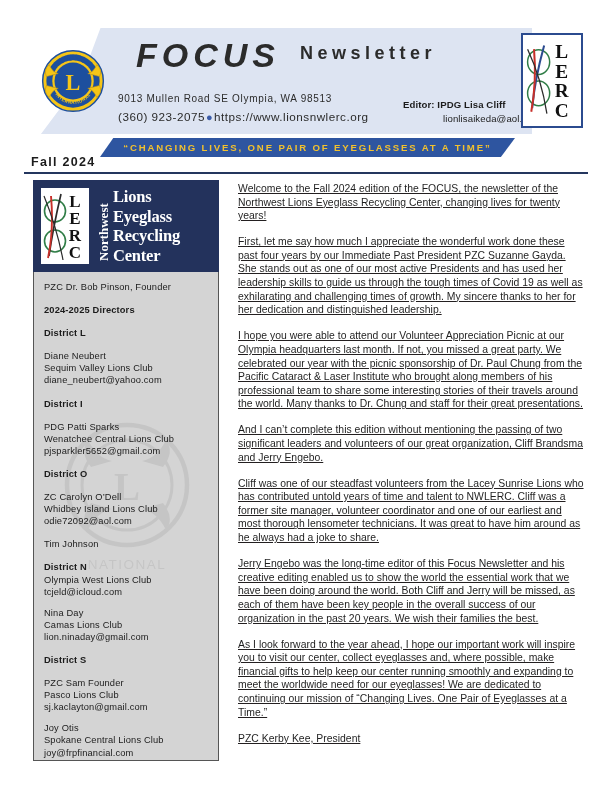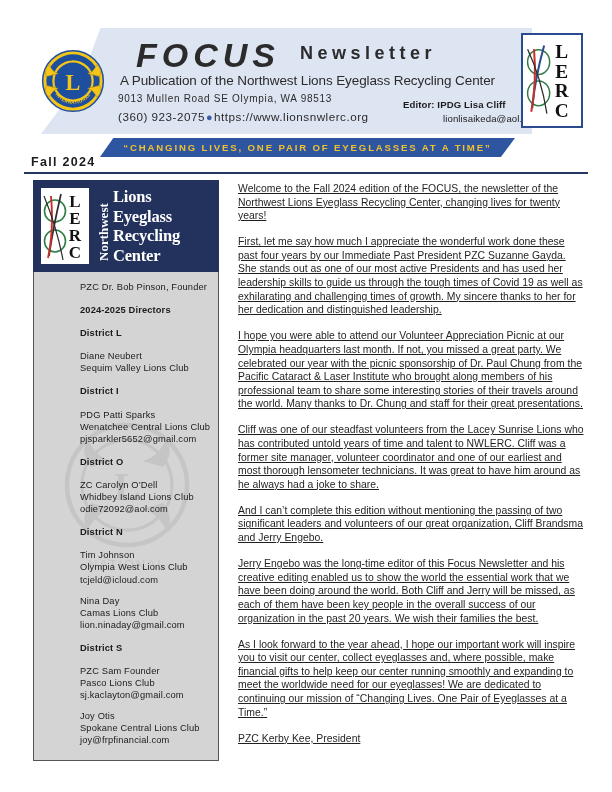--- a/index.html
+++ b/index.html
@@ -221,21 +221,20 @@
     position: absolute;
     left: 18px; top: 130px;
     width: 150px; height: 190px;
     opacity: 0.10;
     pointer-events: none;
   }
   .side-content {
     position: relative;
     padding: 9px 0 0 10px;
     z-index: 2;
-    margin-left: 36px;
   }
   .side-line {
     font-size: 9.3px;
     color: #1b1b1b;
     line-height: 12.1px;
     letter-spacing: 0.15px;
     white-space: nowrap;
   }
   .side-line.bold { font-weight: bold; }
   .side-line.gap-before { margin-top: 11px; }
@@ -282,21 +281,20 @@
       </text>
       <path id="arcBot" d="M 21 52 A 29 29 0 0 0 79 52" fill="none"></path>
       <text font-family="Liberation Sans, sans-serif" font-size="6" font-weight="bold" fill="#f5c518" letter-spacing="0.6">
         <textPath href="#arcBot" startOffset="50%" text-anchor="middle">INTERNATIONAL</textPath>
       </text>
     </svg>
   </div>
 
   <div class="focus-word">FOCUS</div>
   <div class="newsletter-word">Newsletter</div>
-  <div class="mast-subtitle">A Publication of the Northwest Lions Eyeglass Recycling Center</div>
   <div class="mast-addr">9013 Mullen Road SE Olympia, WA 98513</div>
 
   <div class="mast-phone">
     <span>(360) 923-2075</span><span class="dot-sep">●</span><span>https://www.lionsnwlerc.org</span>
   </div>
 
   <div class="editor-line">Editor: IPDG Lisa Cliff</div>
   <div class="editor-mail">lionlisaikeda@aol.com</div>
 
   <div class="lerc-box">
@@ -366,33 +364,34 @@
       </svg>
     </div>
 
     <div class="side-content">
       <div class="side-line">PZC Dr. Bob Pinson, Founder</div>
       <div class="side-line bold gap-before">2024-2025 Directors</div>
 
       <div class="side-line bold gap-before">District L</div>
       <div class="side-line gap-before">Diane Neubert</div>
       <div class="side-line">Sequim Valley Lions Club</div>
+      <div class="side-line">diane_neubert@yahoo.com</div>
 
       <div class="side-line bold gap-before">District I</div>
       <div class="side-line gap-before">PDG Patti Sparks</div>
       <div class="side-line">Wenatchee Central Lions Club</div>
       <div class="side-line">pjsparkler5652@gmail.com</div>
 
       <div class="side-line bold gap-before">District O</div>
       <div class="side-line gap-before">ZC Carolyn O’Dell</div>
       <div class="side-line">Whidbey Island Lions Club</div>
       <div class="side-line">odie72092@aol.com</div>
 
+      <div class="side-line gap-before">Tim Johnson</div>
       <div class="side-line bold gap-before">District N</div>
-      <div class="side-line gap-before">Tim Johnson</div>
       <div class="side-line">Olympia West Lions Club</div>
       <div class="side-line">tcjeld@icloud.com</div>
       <div class="side-line gap-sm">Nina Day</div>
       <div class="side-line">Camas Lions Club</div>
       <div class="side-line">lion.ninaday@gmail.com</div>
 
       <div class="side-line bold gap-before">District S</div>
       <div class="side-line gap-before">PZC Sam Founder</div>
       <div class="side-line">Pasco Lions Club</div>
       <div class="side-line">sj.kaclayton@gmail.com</div>
@@ -400,18 +399,18 @@
       <div class="side-line">Spokane Central Lions Club</div>
       <div class="side-line">joy@frpfinancial.com</div>
     </div>
   </div>
 </div>
 
 <div id="maincol">
   <p>Welcome to the Fall 2024 edition of the FOCUS, the newsletter of the Northwest Lions Eyeglass Recycling Center, changing lives for twenty years!</p>
   <p>First, let me say how much I appreciate the wonderful work done these past four years by our Immediate Past President PZC Suzanne Gayda. She stands out as one of our most active Presidents and has used her leadership skills to guide us through the tough times of Covid 19 as well as exhilarating and challenging times of growth.  My sincere thanks to her for her dedication and distinguished leadership.</p>
   <p>I hope you were able to attend our Volunteer Appreciation Picnic at our Olympia headquarters last month.  If not, you missed a great party. We celebrated our year with the picnic sponsorship of Dr. Paul Chung from the Pacific Cataract &amp; Laser Institute who brought along members of his professional  team to share some interesting stories of their travels around the world.  Many thanks to Dr. Chung and staff for their great presentations.</p>
+  <p>And I can’t complete this edition without mentioning the passing of two significant leaders and volunteers of our great organization, Cliff Brandsma and Jerry Engebo.</p>
   <p>Cliff was one of our steadfast volunteers from the Lacey Sunrise Lions who has contributed untold years of time and talent to NWLERC. Cliff was a former site manager, volunteer coordinator and one of our earliest and most thorough lensometer technicians. It was great to have him around as he always had a joke to share.</p>
-  <p>And I can’t complete this edition without mentioning the passing of two significant leaders and volunteers of our great organization, Cliff Brandsma and Jerry Engebo.</p>
   <p>Jerry Engebo was the long-time editor of this Focus Newsletter and his creative editing enabled us to show the world the essential work that we have been doing around the world.  Both Cliff and Jerry will be missed, as each of them have been key people in the overall success of our organization in the past 20 years. We wish their families the best.</p>
   <p>As I look forward to the year ahead, I hope our important work will inspire you to visit our center, collect eyeglasses and, where possible, make financial gifts to help keep our center running smoothly and expanding to meet the worldwide need for our eyeglasses!  We are dedicated to continuing our mission of “Changing Lives.  One Pair of Eyeglasses at a Time.”</p>
   <p class="signature">PZC Kerby Kee, President</p>
 </div>
 
 </body></html>

